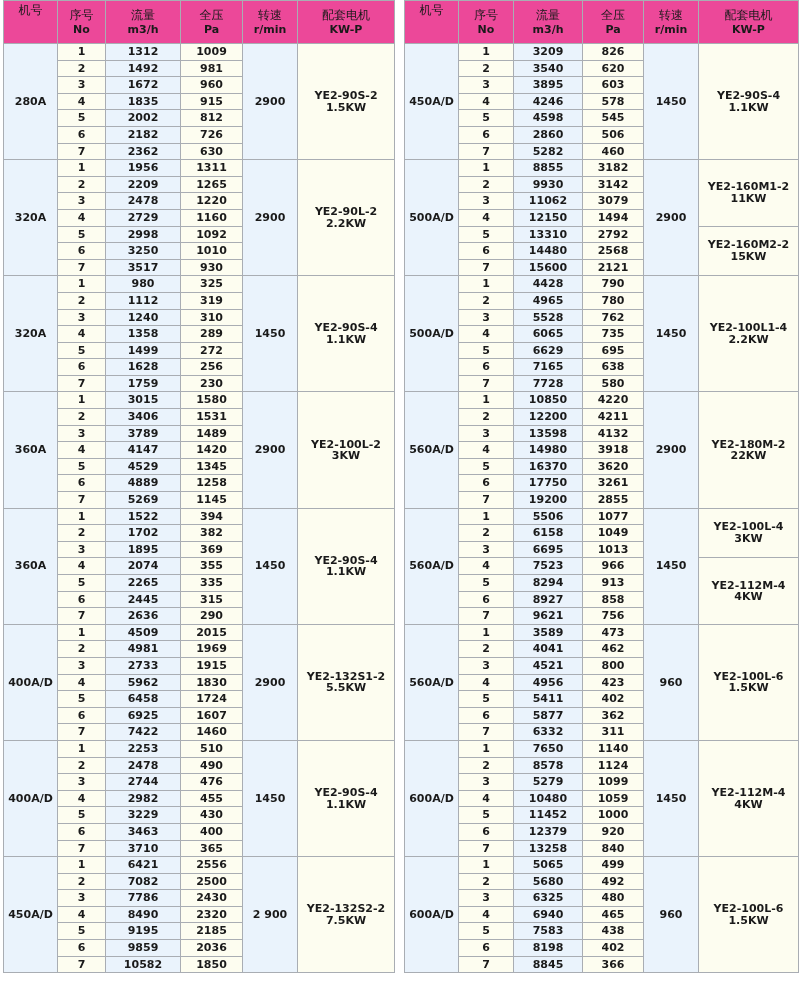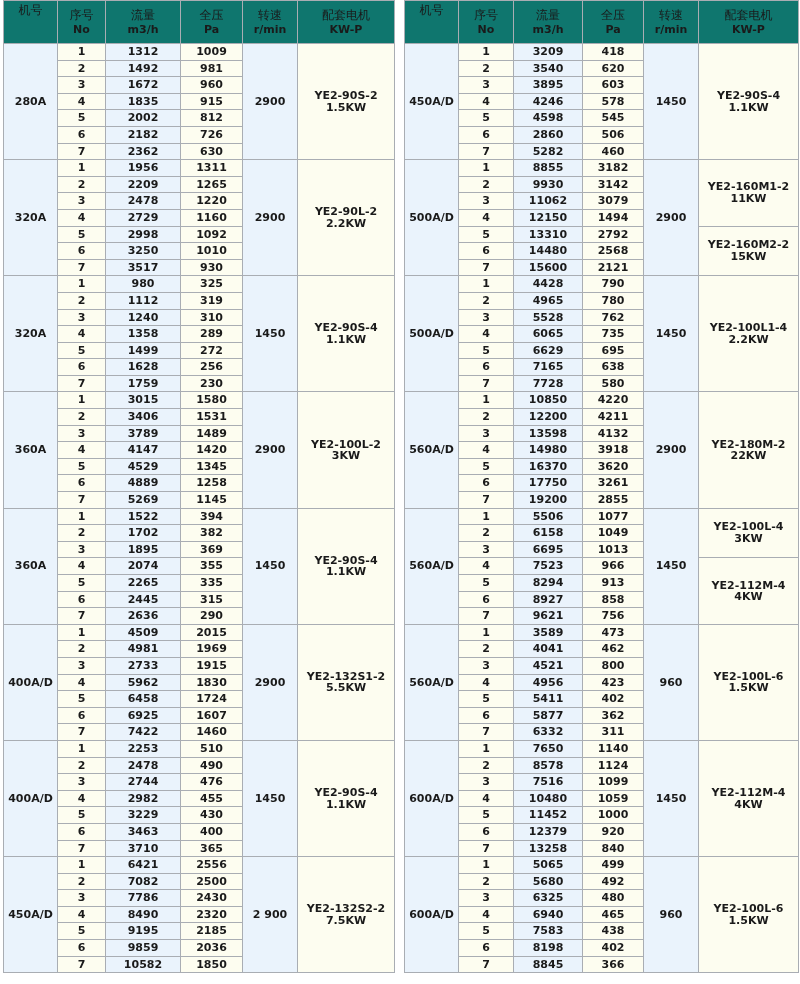--- a/index.html
+++ b/index.html
@@ -1,21 +1,21 @@
 <!DOCTYPE html>
 <html><head>
 <meta charset="utf-8">
 <style>
   html, body { margin: 0; padding: 0; background: #ffffff; }
   body { width: 800px; height: 984px; position: relative; overflow: hidden;
          font-family: "DejaVu Sans", "Liberation Sans", sans-serif; color: #1a1a1a; }
   .tbl { position: absolute; top: 0; border-collapse: collapse; table-layout: fixed; }
   .tbl td, .tbl th { border: 1px solid #a9adb3; text-align: center; vertical-align: middle;
          padding: 0; font-size: 11px; font-weight: bold; line-height: 1.05; }
-  .tbl th { font-weight: normal; background: #0f766e; height: 39px; font-size: 12px; }
+  .tbl th { font-weight: normal; background: #ec4899; height: 39px; font-size: 12px; }
   .tbl th .sub { display: block; font-weight: bold; font-size: 11px; margin-top: 2px; }
   .tbl td { height: 15.6px; }
   .blue { background: #eaf3fc; }
   .cream { background: #fdfdf0; }
   .grp-first td { border-top: 1.5px solid #8e9398; }
   .model { font-size: 11px; font-weight: bold; }
   .motor { font-size: 11px; line-height: 1.45; }
   #left { left: 3px; width: 391px; }
   #right { left: 404px; width: 394px; }
 </style>
@@ -390,21 +390,21 @@
       <th><span>全压</span><span class="sub">Pa</span></th>
       <th><span>转速</span><span class="sub">r/min</span></th>
       <th><span>配套电机</span><span class="sub">KW-P</span></th>
     </tr>
   </thead>
   <tbody id="right-body">
       <tr class="grp-first">
         <td class="blue model" rowspan="7">450A/D</td>
         <td class="cream">1</td>
         <td class="blue">3209</td>
-        <td class="cream">418</td>
+        <td class="cream">826</td>
         <td class="blue" rowspan="7">1450</td>
         <td class="cream motor" rowspan="7">
           <div>YE2-90S-4</div>
           <div>1.1KW</div>
         </td>
       </tr>
       <tr>
         <td class="cream">2</td>
         <td class="blue">3540</td>
         <td class="cream">620</td>
@@ -658,21 +658,21 @@
           <div>4KW</div>
         </td>
       </tr>
       <tr>
         <td class="cream">2</td>
         <td class="blue">8578</td>
         <td class="cream">1124</td>
       </tr>
       <tr>
         <td class="cream">3</td>
-        <td class="blue">7516</td>
+        <td class="blue">5279</td>
         <td class="cream">1099</td>
       </tr>
       <tr>
         <td class="cream">4</td>
         <td class="blue">10480</td>
         <td class="cream">1059</td>
       </tr>
       <tr>
         <td class="cream">5</td>
         <td class="blue">11452</td>

